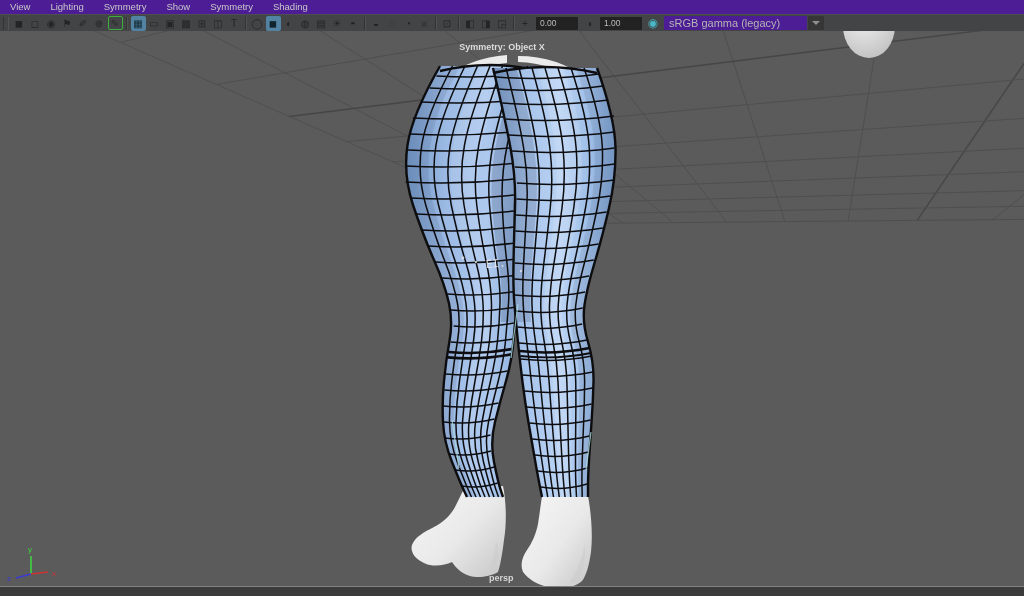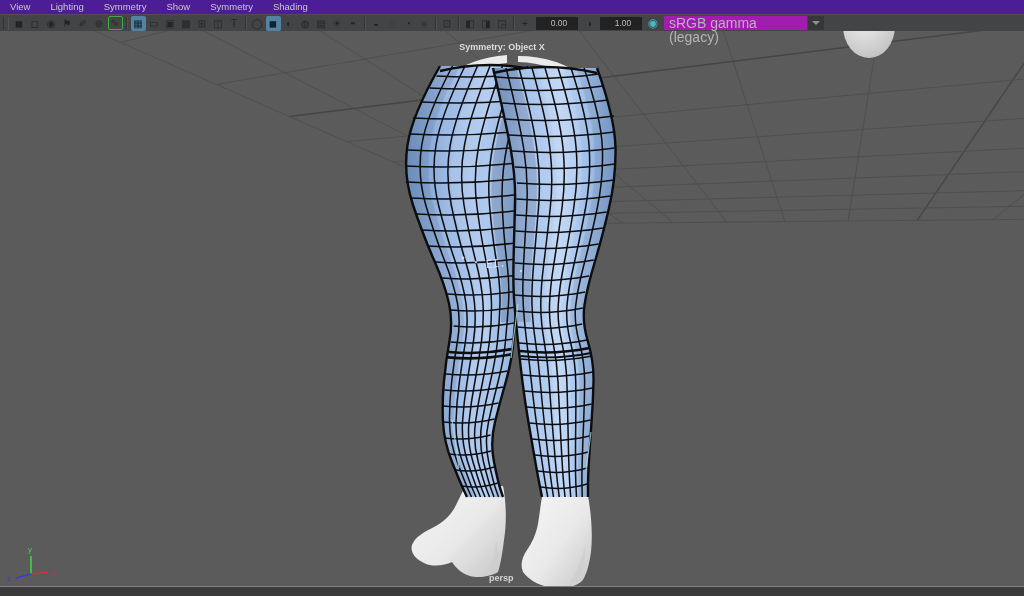--- a/index.html
+++ b/index.html
@@ -15,23 +15,23 @@
            z-index:6;padding-left:1px;}
   .tb-handle{width:4px;height:13px;margin:0 2px;border-left:1px solid #333;border-right:1px solid #555;}
   .tb-sep{width:1px;height:13px;background:#333;box-shadow:1px 0 0 #525252;margin:0 3px;}
   .tb-icon{width:15px;height:15px;display:flex;align-items:center;justify-content:center;
            font-size:10px;color:#242424;border-radius:2px;margin:0 0.5px;cursor:default;}
   .tb-icon.active{background:#5383a3;color:#10242e;}
   .tb-icon.green{border:1px solid #3fae3f;width:13px;height:12px;color:#2c2c2c;}
   .tb-icon.dim{color:#37383a;}
   .tb-icon.teal{color:#49b8c8;font-size:12px;}
   .tb-field{width:38px;height:13px;background:#222;border:none;border-radius:1px;color:#bdbdbd;
-            font-size:8.5px;font-family:"Liberation Sans",sans-serif;padding:0 0 0 4px;margin:0 3px;text-align:center;}
+            font-size:8.5px;font-family:"Liberation Sans",sans-serif;padding:0 0 0 4px;margin:0 3px;}
   .tb-drop{display:flex;align-items:center;margin-left:3px;}
-  .tb-drop .val{width:138px;height:14px;background:#a21caf;color:#b5b5b5;font-size:14px;
+  .tb-drop .val{width:138px;height:14px;background:#4c1d95;color:#b5b5b5;font-size:11px;
                 line-height:14px;padding-left:5px;border-radius:1px;}
   .tb-drop .arrowbox{width:16px;height:14px;background:#363636;margin-left:1px;display:flex;
                      align-items:center;justify-content:center;border-radius:1px;}
   .tb-drop .arrowbox .tri{width:0;height:0;border-left:4px solid transparent;
                           border-right:4px solid transparent;border-top:4px solid #909090;}
   
   #vp{position:absolute;top:0;left:0;width:1024px;height:596px;z-index:1;}
   .bottomstrip{position:absolute;left:0;right:0;bottom:0;height:9px;background:#3b3b3b;
                border-top:1px solid #828282;z-index:5;}
   .hudtext{font-family:"Liberation Sans",sans-serif;}

